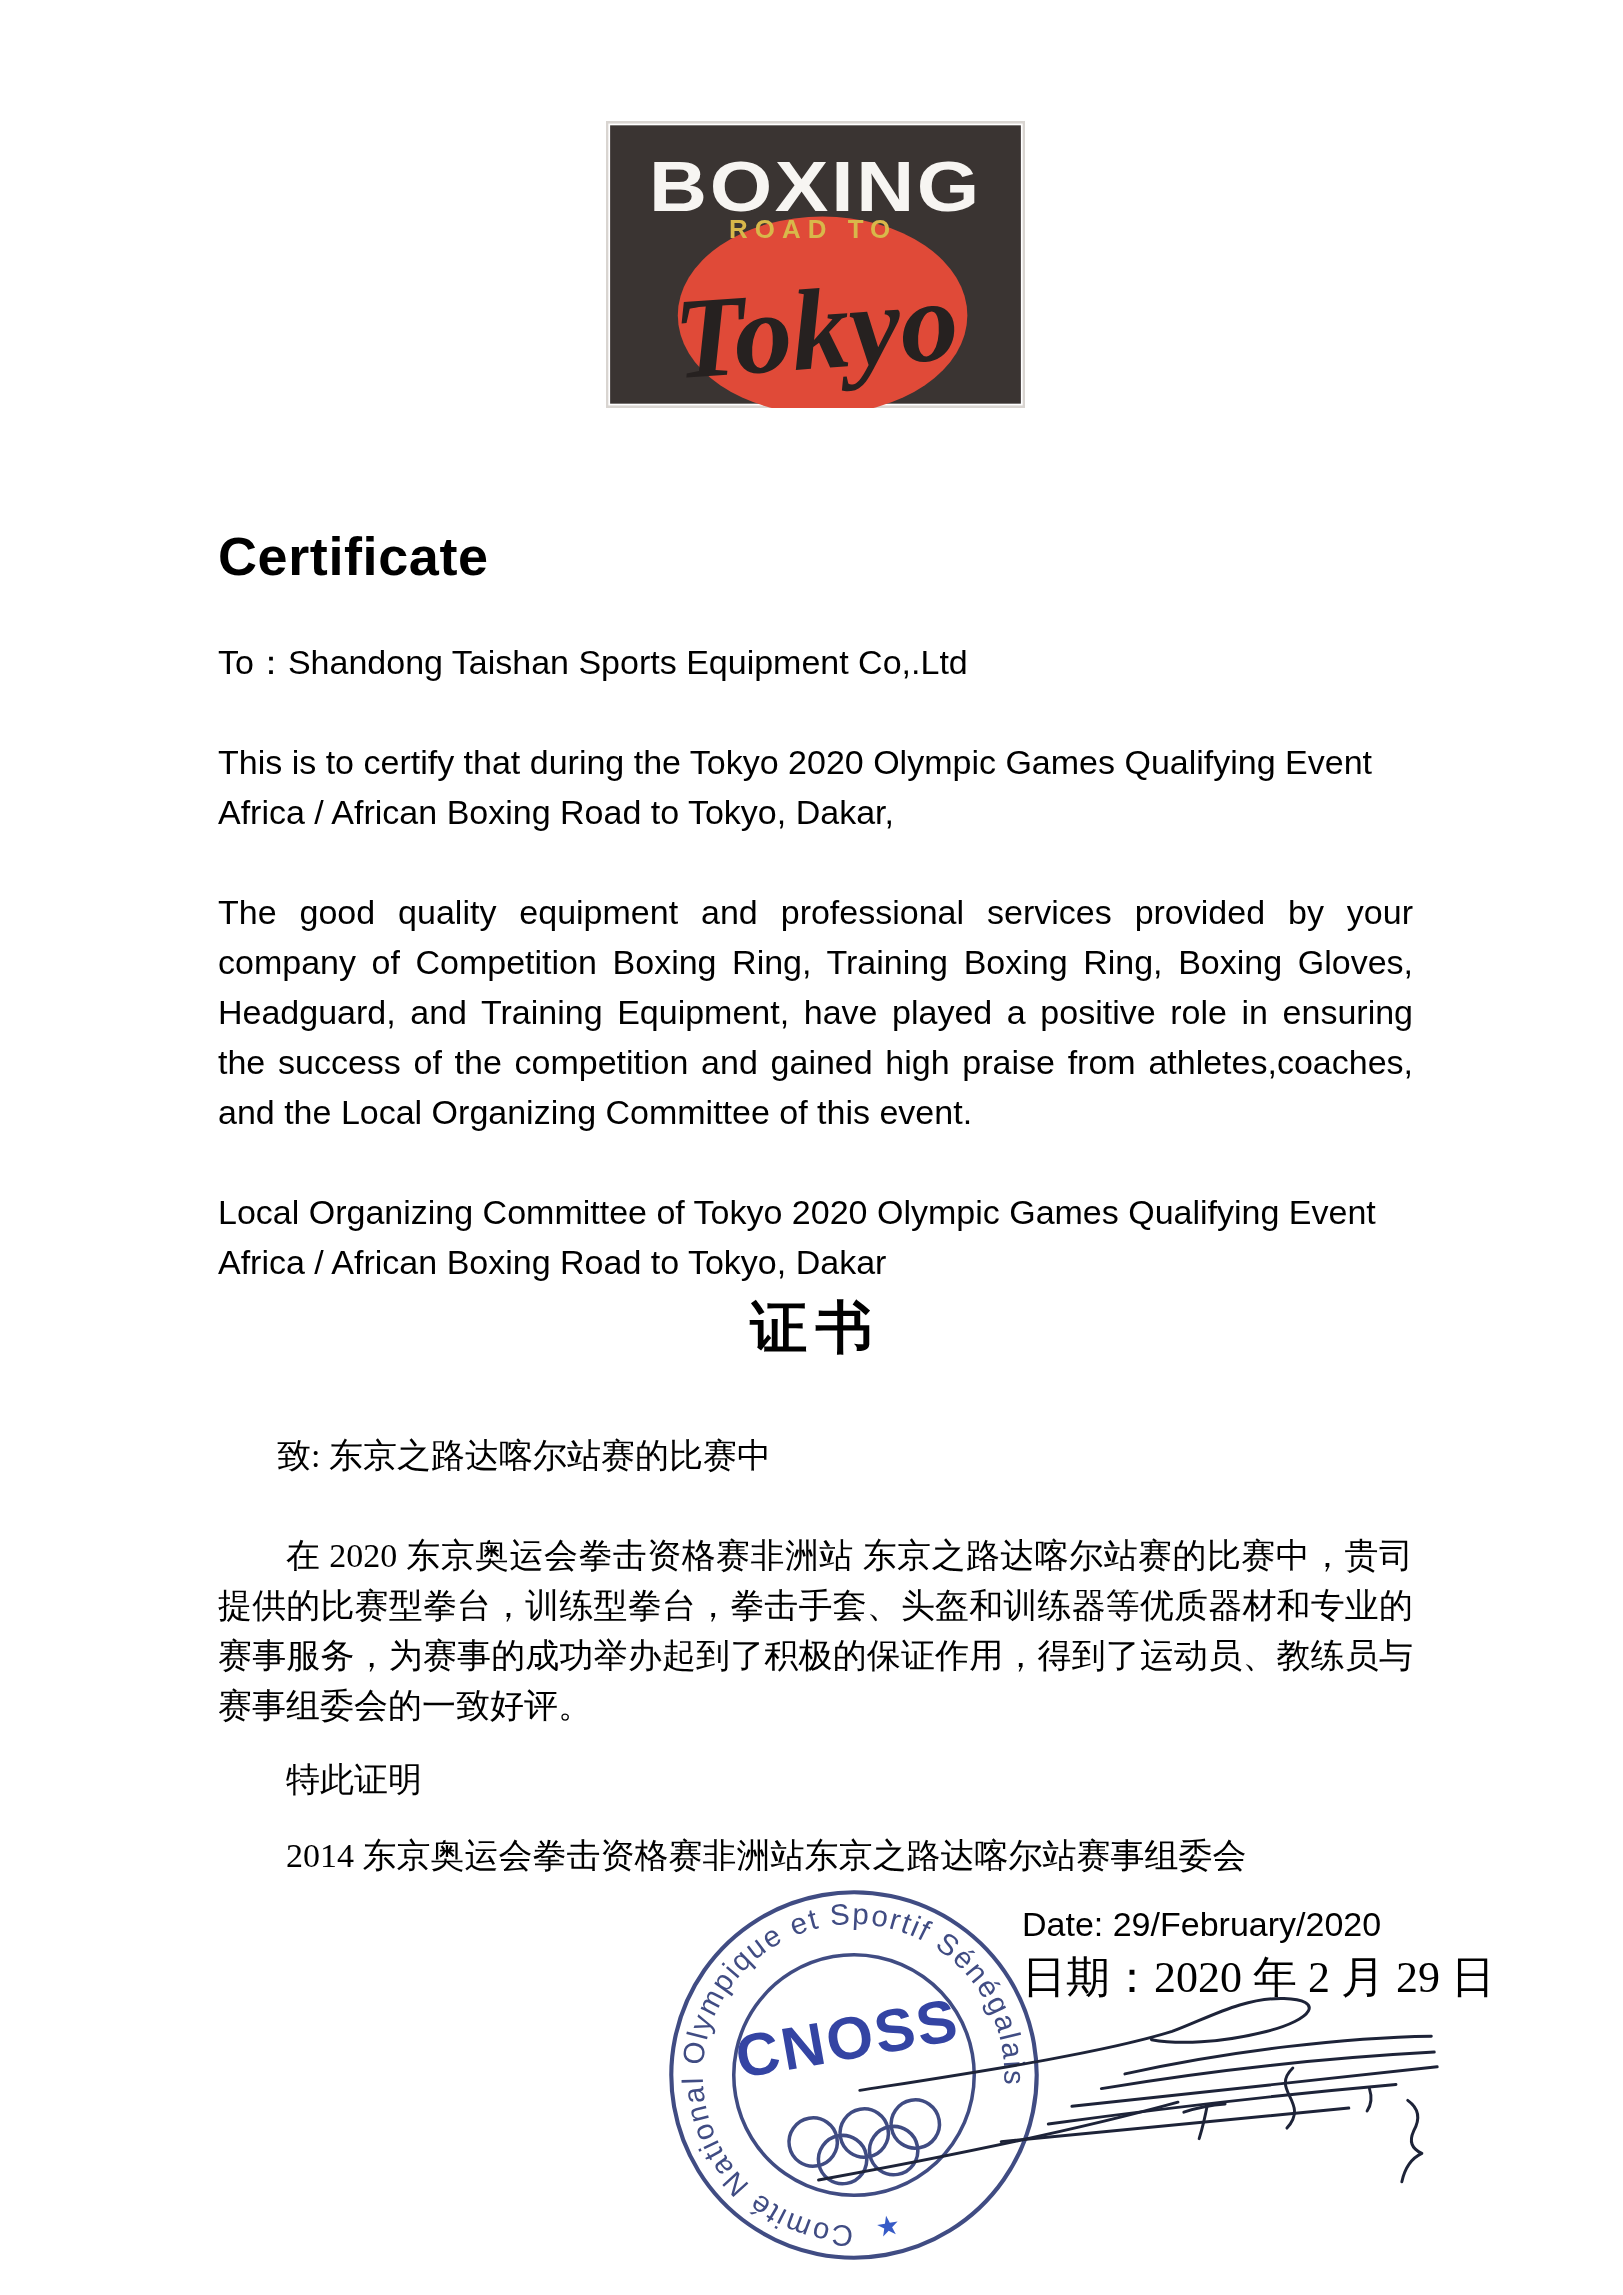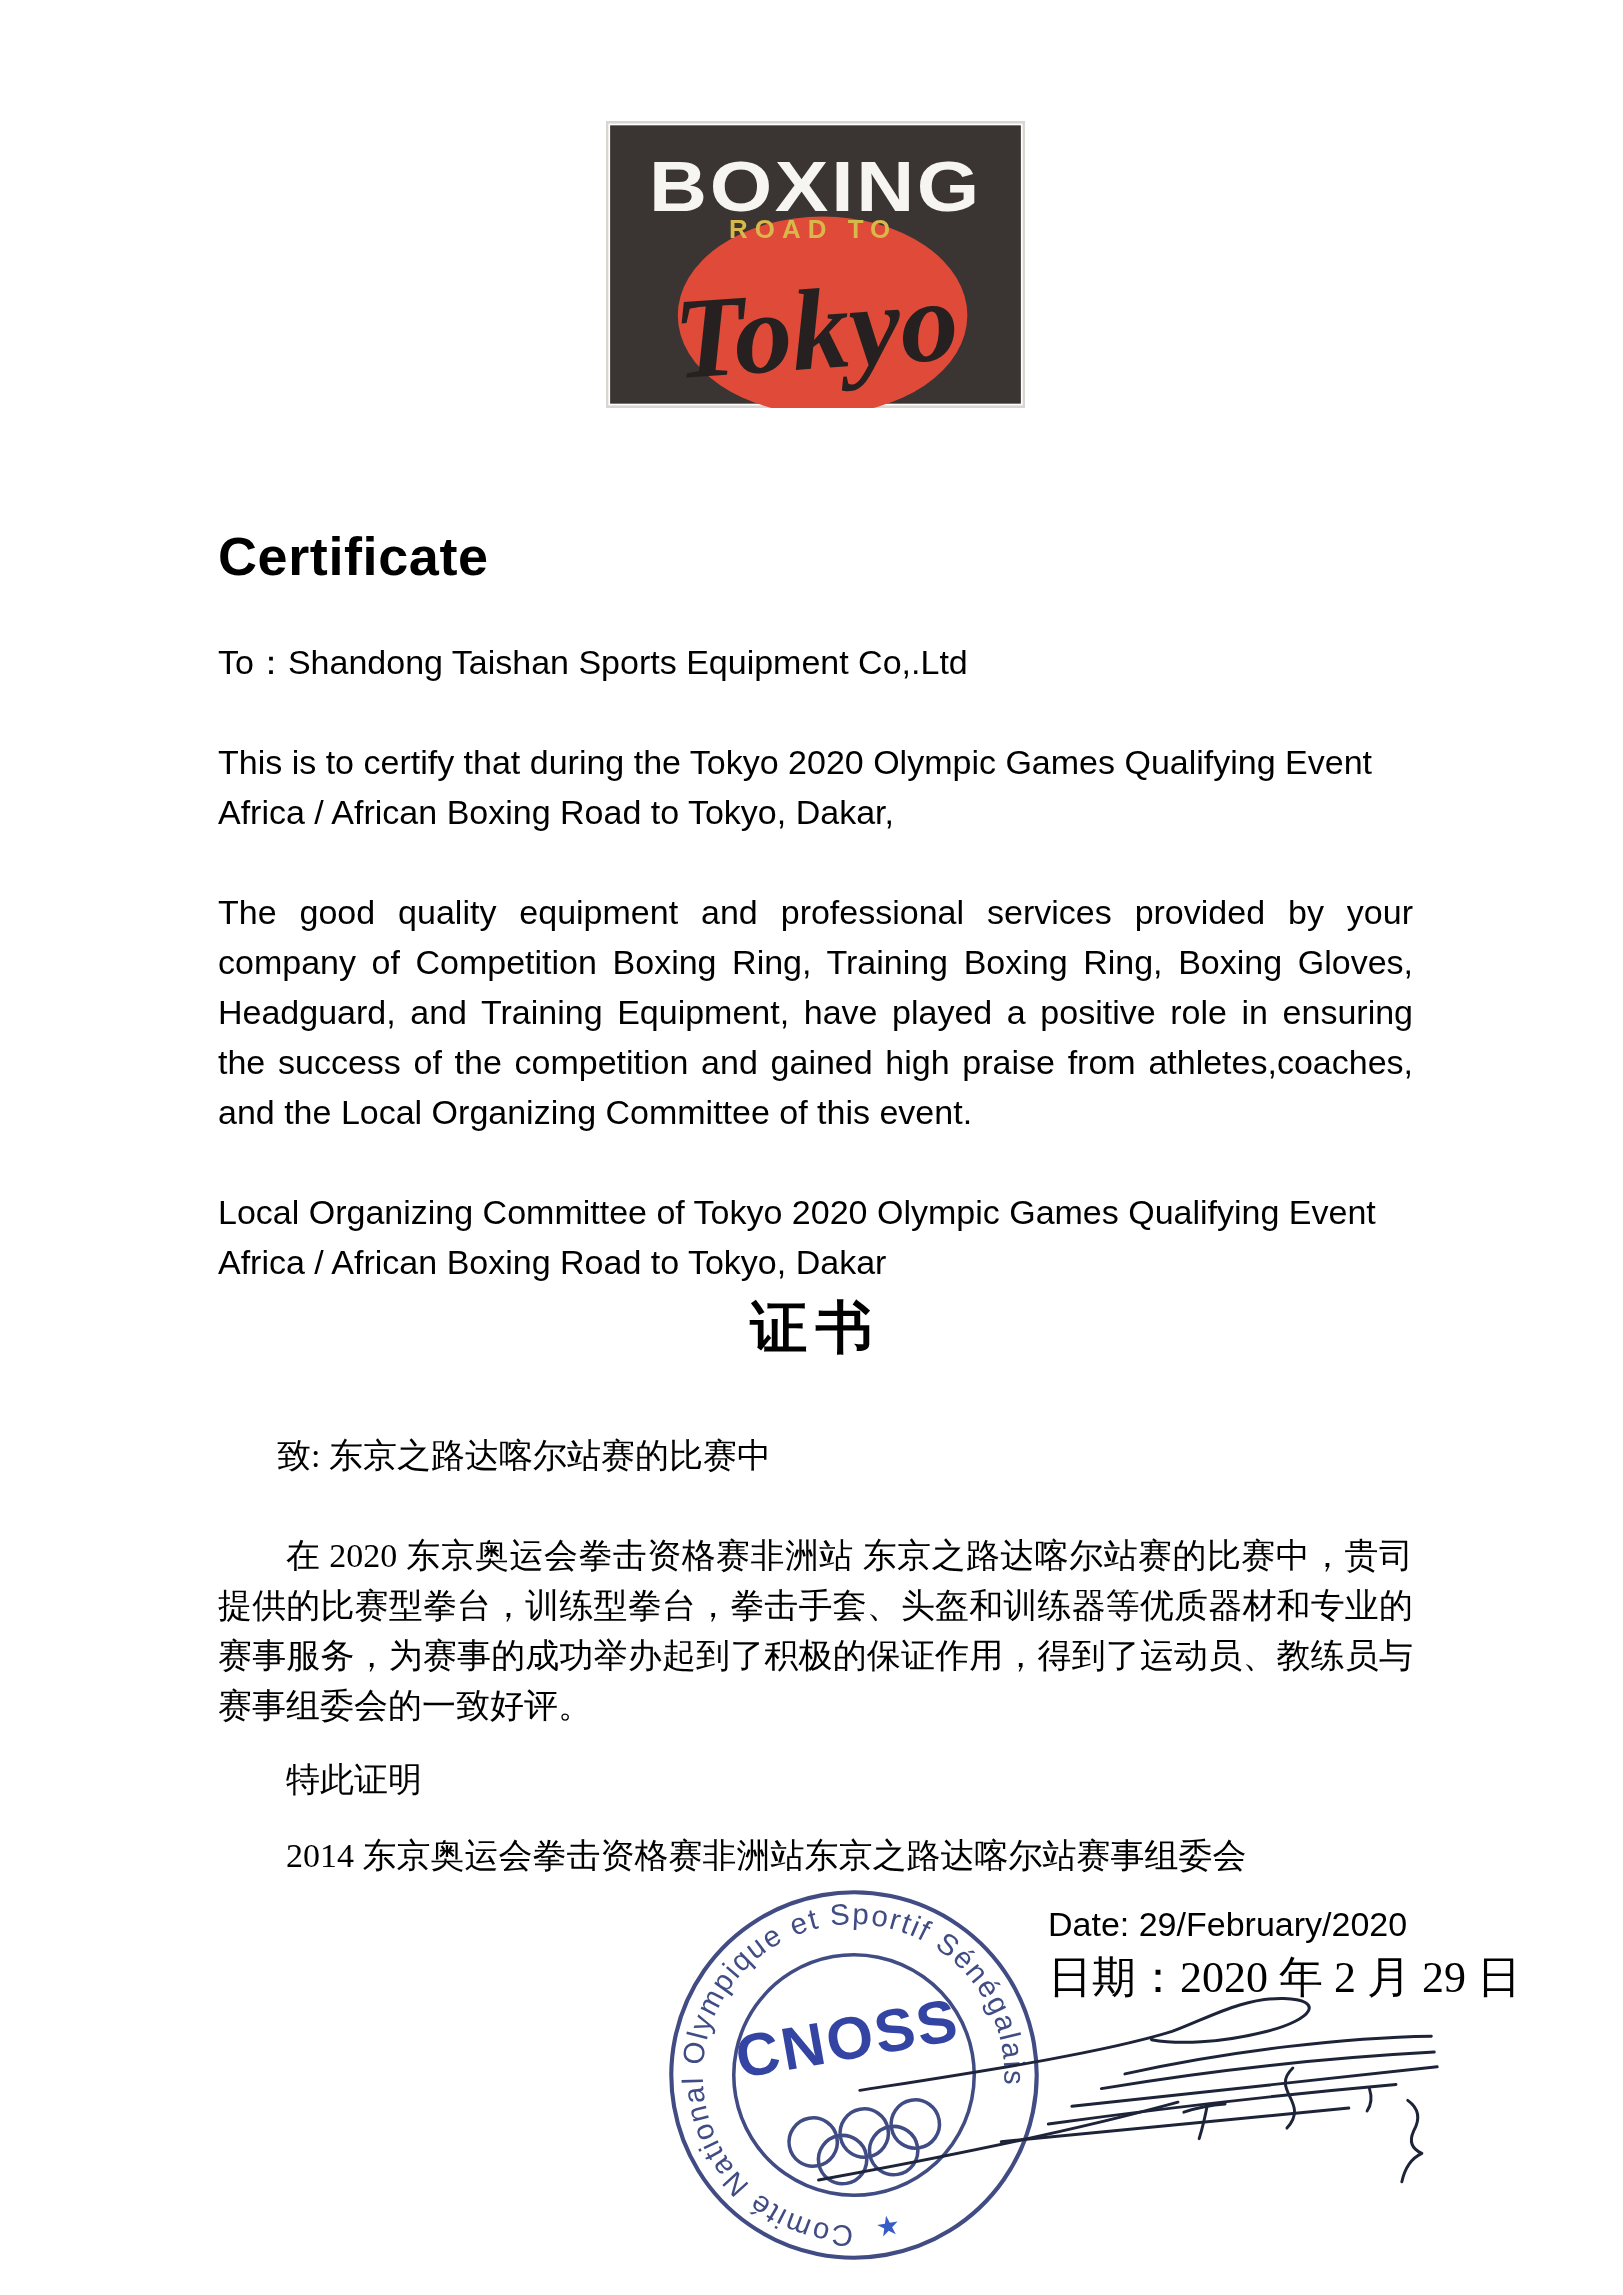--- a/index.html
+++ b/index.html
@@ -50,21 +50,21 @@
     margin: 50px 0 0 0;
   }
   p.zh-recipient { margin-top: 71px; text-indent: 59px; }
   p.zh-para { text-indent: 68px; text-align: justify; }
   p.zh-closing { margin-top: 23.6px; text-indent: 68px; }
   p.zh-committee { margin-top: 26.5px; text-indent: 68px; }
 
   
   .date-block {
     position: absolute;
-    left: 1048px; top: 1898px;
+    left: 1022px; top: 1898px;
     font-size: 34px; line-height: 53px;
     white-space: nowrap;
   }
   .date-block .date-zh { font-size: 44px; }
 
   
   .stamp-wrap {
     position: absolute;
     left: 656px; top: 1877px;
     width: 396px; height: 396px;

